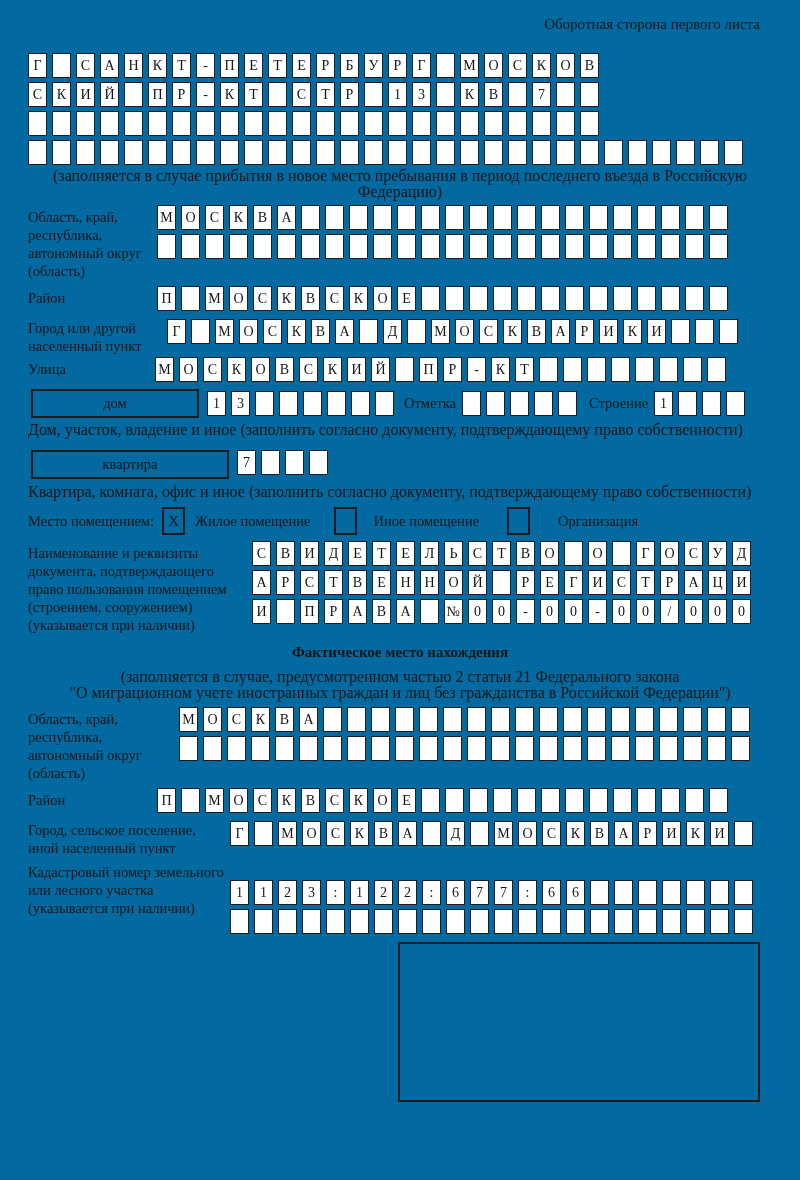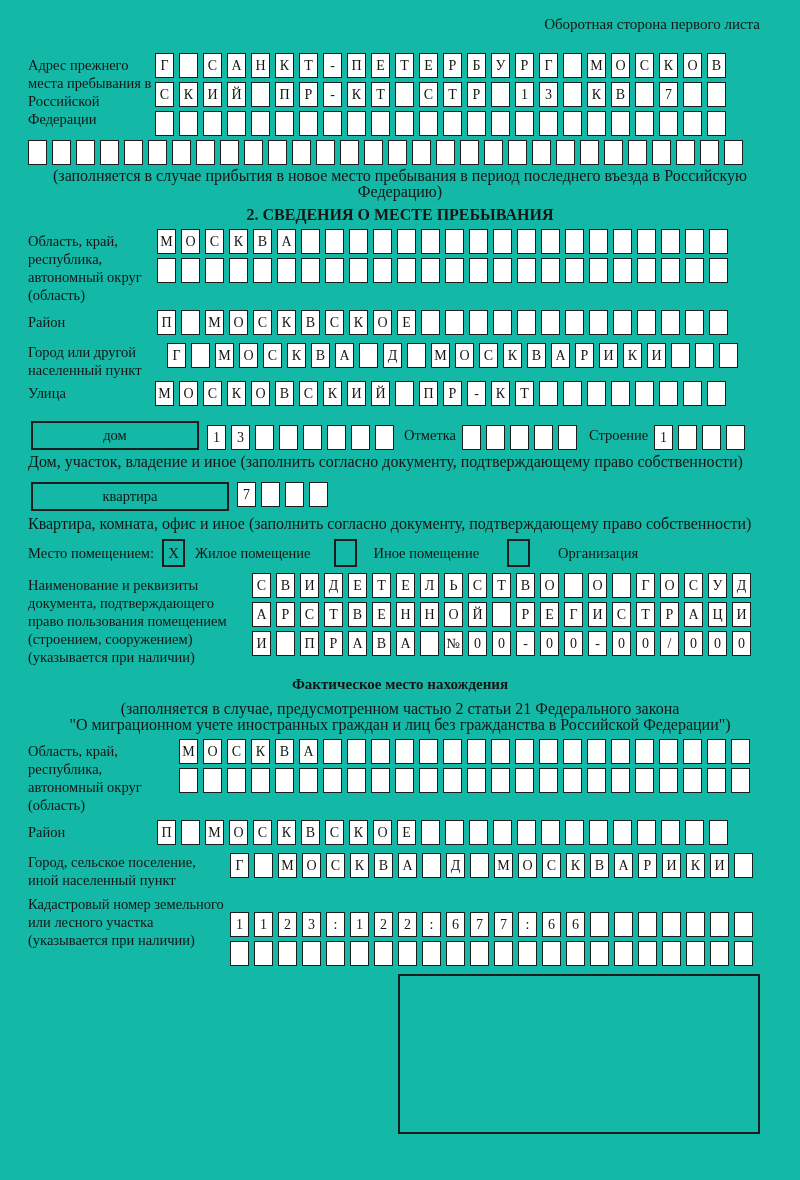--- a/index.html
+++ b/index.html
@@ -1,20 +1,20 @@
 <!DOCTYPE html>
 <html><head>
 <meta charset="utf-8">
 <style>
   html,body{margin:0;padding:0;background:#ffffff;}
   .page{
     width:800px;height:1180px;box-sizing:border-box;
     padding:16px 28px 16px 28px;
     font-family:"Liberation Serif","DejaVu Serif",serif;
-    color:#151515;background:#14b8a6;overflow:hidden;
+    color:#151515;background:#0369a1;overflow:hidden;
   }
   .hdr-note{text-align:right;font-size:15px;padding-right:12px;}
   .frow{display:flex;align-items:flex-start;}
   .flabel{font-size:14.5px;line-height:18px;flex:0 0 auto;padding-top:3px;}
   .rowstack{display:flex;flex-direction:column;gap:4px;flex:0 0 auto;}
   .cells{display:flex;gap:5px;flex:0 0 auto;}
   .cell{
     width:19px;height:25px;border:1.6px solid #1d1d1d;box-sizing:border-box;
     display:flex;align-items:center;justify-content:center;
     font-size:14px;flex:0 0 auto;background:#fff;
@@ -36,21 +36,20 @@
   .stamp-cap{width:382px;font-size:13.4px;line-height:17px;text-align:center;margin-left:360px;margin-top:4px;}
 </style>
 </head>
 <body>
 
 <div class="page">
 
   <div class="hdr-note">Оборотная сторона первого листа</div>
 
   <div class="frow" style="margin-top:20px">
-    <div class="flabel" style="width:127px">Адрес прежнего места пребывания в Российской Федерации</div>
     <div class="rowstack">
       <div class="cells">
           <span class="cell">Г</span>
           <span class="cell"></span>
           <span class="cell">С</span>
           <span class="cell">А</span>
           <span class="cell">Н</span>
           <span class="cell">К</span>
           <span class="cell">Т</span>
           <span class="cell">-</span>
@@ -152,21 +151,20 @@
       <span class="cell"></span>
       <span class="cell"></span>
       <span class="cell"></span>
       <span class="cell"></span>
       <span class="cell"></span>
       <span class="cell"></span>
       <span class="cell"></span>
     </div>
   <div class="note center" style="margin-top:3px">(заполняется в случае прибытия в новое место пребывания в период последнего въезда в Российскую Федерацию)</div>
 
-  <div class="sec-title" style="margin-top:6px">2. СВЕДЕНИЯ О МЕСТЕ ПРЕБЫВАНИЯ</div>
 
   <div class="frow" style="margin-top:5px">
     <div class="flabel" style="width:129px">Область, край, республика, автономный округ (область)</div>
     <div class="rowstack">
       <div class="cells">
           <span class="cell">М</span>
           <span class="cell">О</span>
           <span class="cell">С</span>
           <span class="cell">К</span>
           <span class="cell">В</span>
@@ -302,21 +300,21 @@
         <span class="cell"></span>
         <span class="cell"></span>
         <span class="cell"></span>
         <span class="cell"></span>
         <span class="cell"></span>
         <span class="cell"></span>
         <span class="cell"></span>
       </div>
   </div>
 
-  <div class="frow" style="margin-top:15px;align-items:flex-end">
+  <div class="frow" style="margin-top:7px;align-items:center">
     <div class="wide-box" style="width:168px;margin-left:3px">дом</div>
     <div class="cells" style="margin-left:8px">
         <span class="cell">1</span>
         <span class="cell">3</span>
         <span class="cell"></span>
         <span class="cell"></span>
         <span class="cell"></span>
         <span class="cell"></span>
         <span class="cell"></span>
         <span class="cell"></span>

